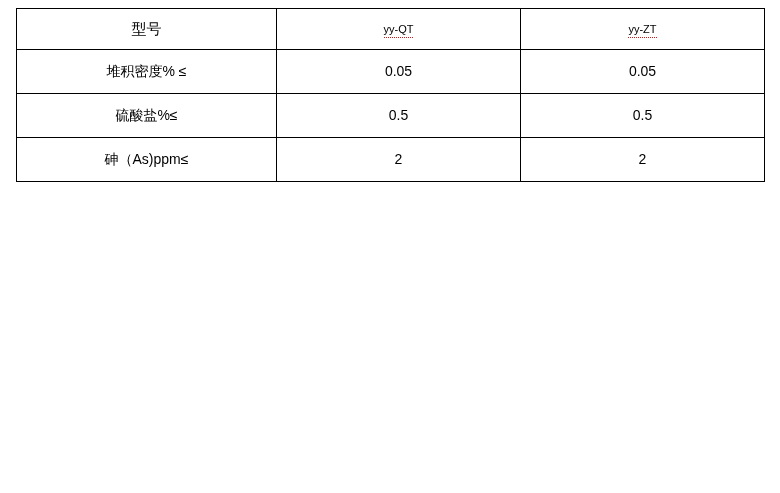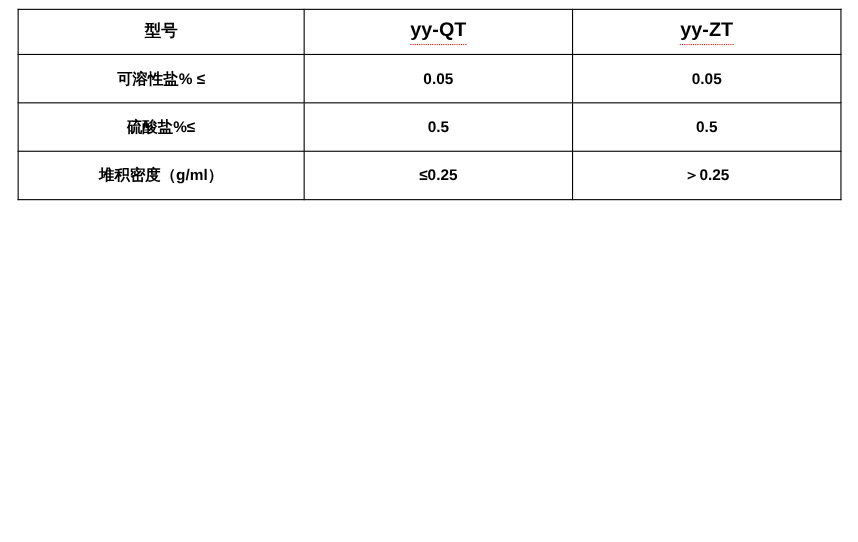--- a/index.html
+++ b/index.html
@@ -12,21 +12,20 @@
     height: 493px;
     font-family: "Liberation Sans", sans-serif;
     color: #000000;
     overflow: hidden;
   }
   #spec-table {
     border-collapse: collapse;
     width: 748px;
     margin: 8px 16px 0 16px;
     table-layout: fixed;
-    font-weight: bold;
   }
   #spec-table col.c-name { width: 260px; }
   #spec-table col.c-val  { width: 244px; }
   #spec-table td {
     border: 1px solid #000000;
     text-align: center;
     vertical-align: middle;
     font-size: 14px;
     line-height: 1.2;
     padding: 0;
@@ -37,21 +36,21 @@
     height: 40px;
   }
   .cell-inner {
     display: block;
     padding: 0 4px;
   }
   .hdr-name {
     font-size: 15px;
   }
   .hdr-model {
-    font-size: 18px;
+    font-size: 11px;
     border-bottom: 1px dotted #d01a1a;
     display: inline-block;
     padding-bottom: 1px;
   }
 </style>
 </head>
 <body>
 
 <table id="spec-table">
   <colgroup>
@@ -66,21 +65,21 @@
         </td>
       <td>
           <span class="cell-inner"><span class="hdr-model">yy-QT</span></span>
         </td>
       <td>
           <span class="cell-inner"><span class="hdr-model">yy-ZT</span></span>
         </td>
     </tr>
     <tr>
       <td>
-          <span class="cell-inner">可溶性盐% ≤</span>
+          <span class="cell-inner">堆积密度% ≤</span>
         </td>
       <td>
           <span class="cell-inner">0.05</span>
         </td>
       <td>
           <span class="cell-inner">0.05</span>
         </td>
     </tr>
     <tr>
       <td>
@@ -88,23 +87,23 @@
         </td>
       <td>
           <span class="cell-inner">0.5</span>
         </td>
       <td>
           <span class="cell-inner">0.5</span>
         </td>
     </tr>
     <tr>
       <td>
-          <span class="cell-inner">堆积密度（g/ml）</span>
+          <span class="cell-inner">砷（As)ppm≤</span>
         </td>
       <td>
-          <span class="cell-inner">≤0.25</span>
+          <span class="cell-inner">2</span>
         </td>
       <td>
-          <span class="cell-inner">＞0.25</span>
+          <span class="cell-inner">2</span>
         </td>
     </tr>
   </tbody>
 </table>
 
 </body></html>

